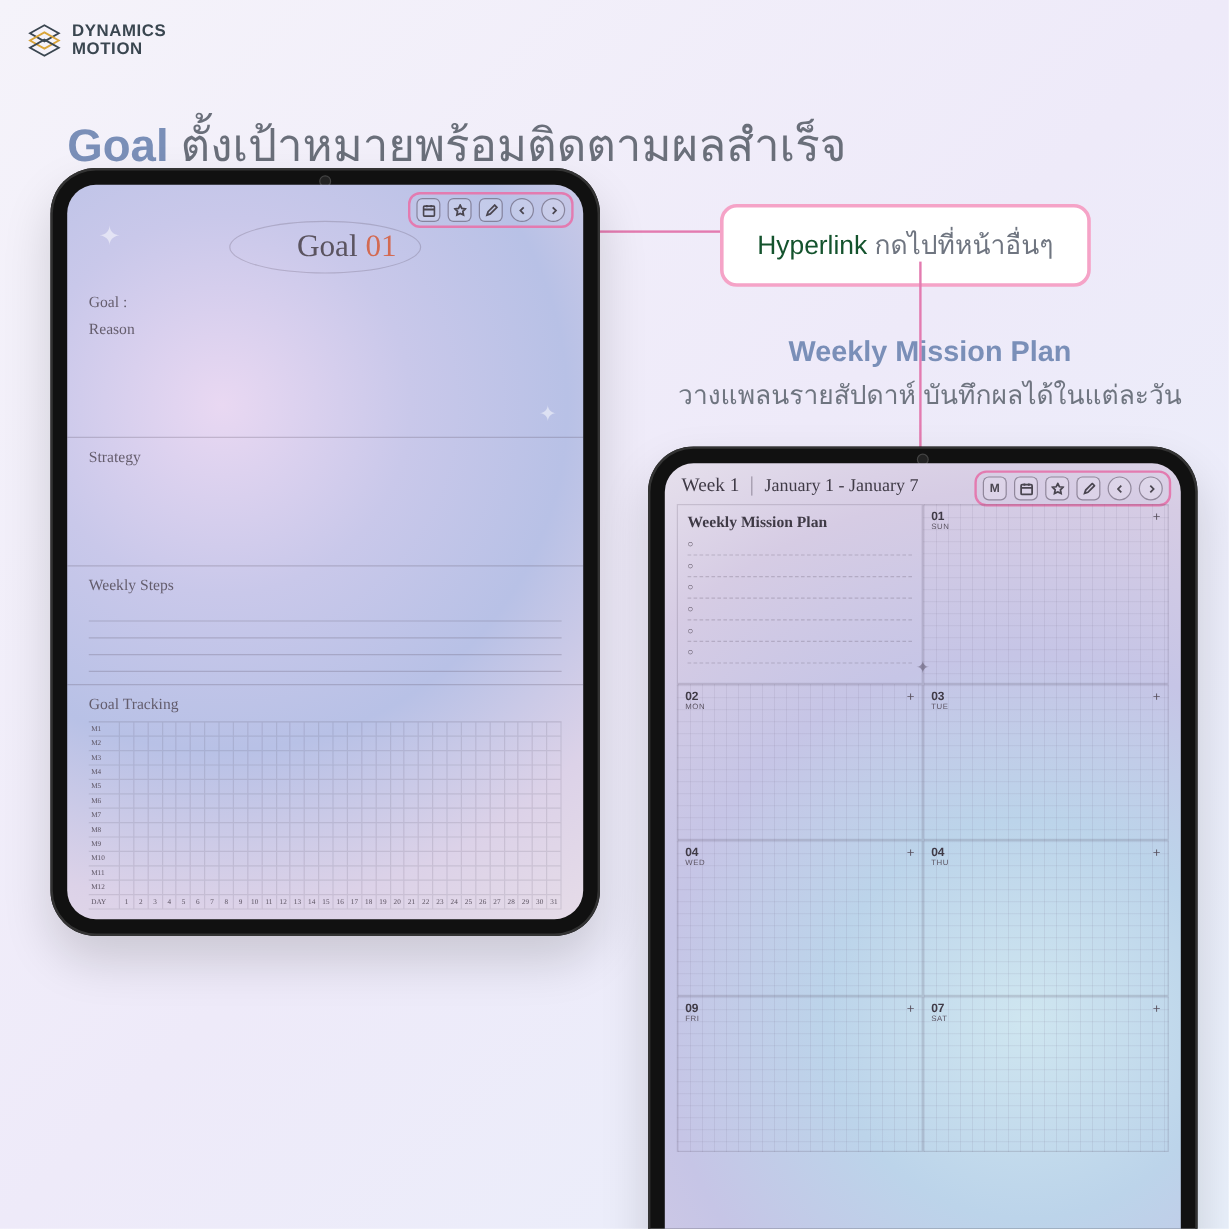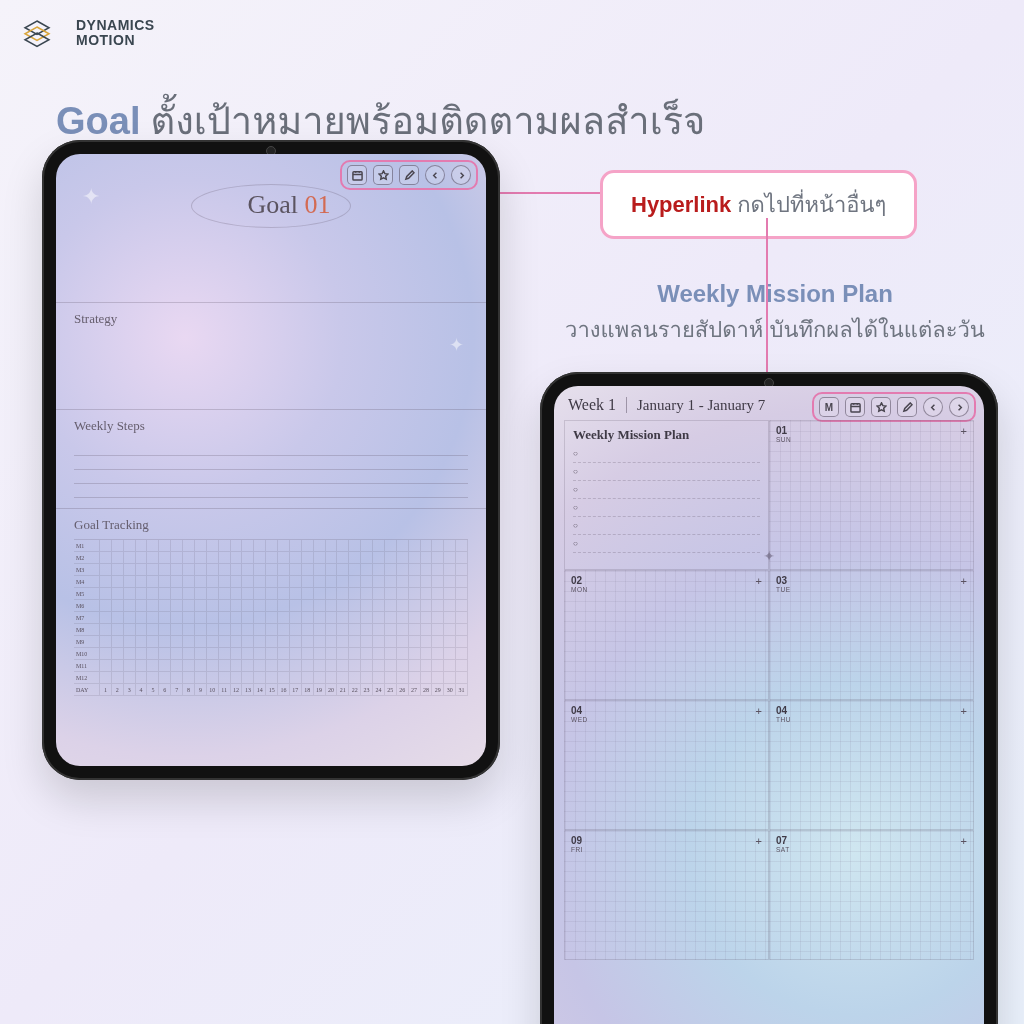--- a/index.html
+++ b/index.html
@@ -7,21 +7,21 @@
     width: 1024px; height: 1024px;
     background: linear-gradient(135deg, #f5f3fa 0%, #eeeaf9 50%, #e9f0fb 100%);
     font-family: "Helvetica Neue", Arial, sans-serif;
     position: relative;
     overflow: hidden;
   }
 
   
   .logo {
     position: absolute; top: 18px; left: 22px;
-    display: flex; align-items: center; gap: 24px;
+    display: flex; align-items: center; gap: 8px;
     color: #3a4650;
   }
   .logo-mark {
     width: 30px; height: 30px;
     display: flex; align-items: center; justify-content: center;
   }
   .logo-mark svg { width: 30px; height: 30px; }
   .logo-text { font-size: 14px; font-weight: 700; line-height: 1.1; letter-spacing: 0.5px; }
 
   
@@ -35,21 +35,21 @@
     text-align: center; color: #6f7580; font-size: 22px;
   }
   .h-weekly strong { color: #7a8fb8; font-weight: 700; font-size: 24px; display: block; margin-bottom: 4px; }
 
   
   .callout {
     position: absolute; top: 170px; left: 600px;
     background: #fff; border: 3px solid #f5a3c7; border-radius: 14px;
     padding: 14px 28px; font-size: 22px; color: #6f7580;
   }
-  .callout strong { color: #b91c1c; font-weight: 700; margin-right: 6px; }
+  .callout strong { color: #14532d; font-weight: 400; margin-right: 6px; }
 
   
   .conn1 {
     position: absolute; top: 192px; left: 448px; width: 152px; height: 0;
     border-top: 2.5px solid #e37bb0;
   }
   .conn2 {
     position: absolute; top: 218px; left: 766px; width: 0; height: 182px;
     border-left: 2.5px solid #e37bb0;
   }
@@ -238,20 +238,24 @@
           </svg>
         </div>
     </div>
     <div class="ta-title-ring"></div>
     <div class="ta-title">
       <span>Goal </span><span class="num">01</span>
     </div>
     <div class="sparkle sp1">✦</div>
     <div class="sparkle sp2">✦</div>
 
+    <div class="ta-sec ta-goal">
+      <div class="ta-label">Goal :</div>
+      <div class="ta-label" style="margin-top:6px">Reason</div>
+    </div>
     <div class="ta-sec ta-strategy">
       <div class="ta-label">Strategy</div>
     </div>
     <div class="ta-sec ta-steps">
       <div class="ta-label">Weekly Steps</div>
       <div class="ta-steps-lines">
         <div></div>
           <div></div>
           <div></div>
           <div></div>

